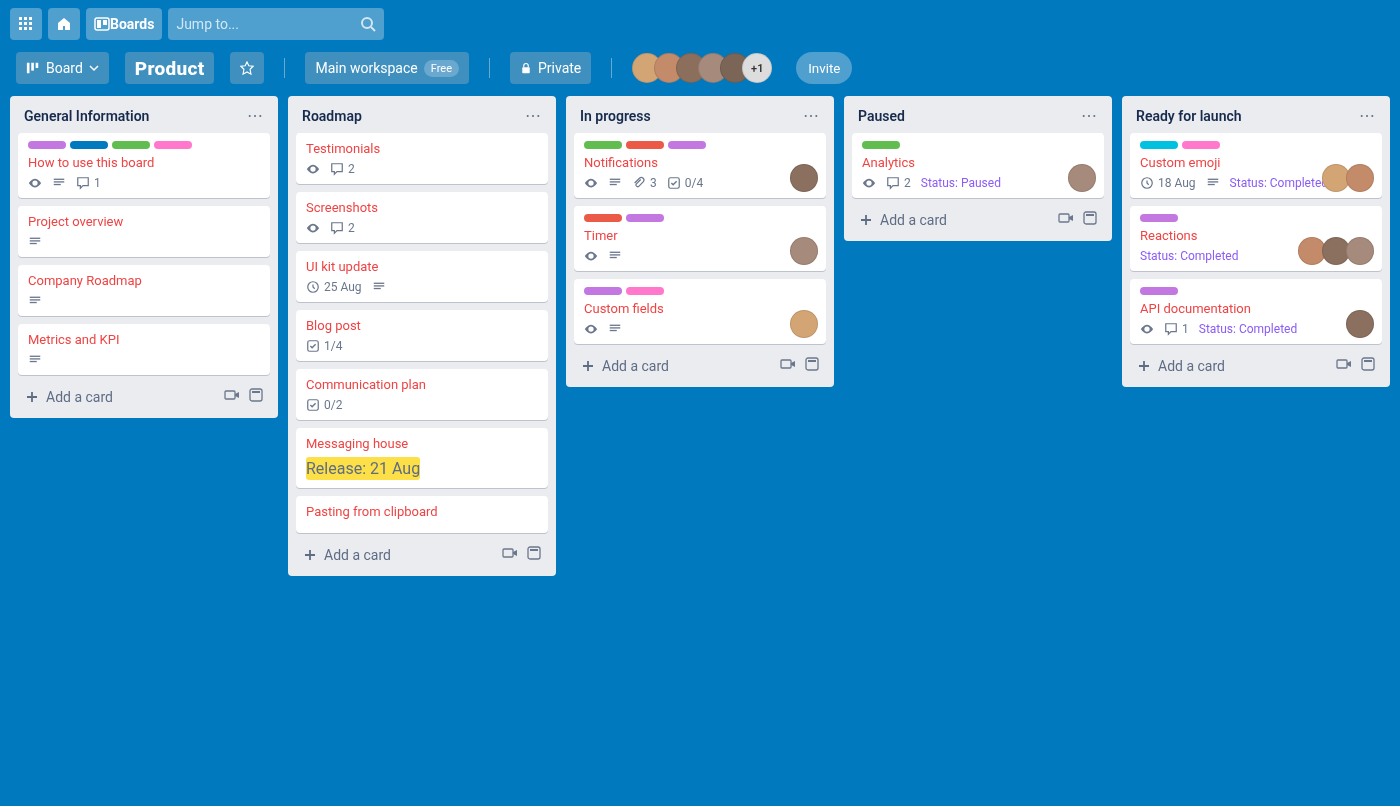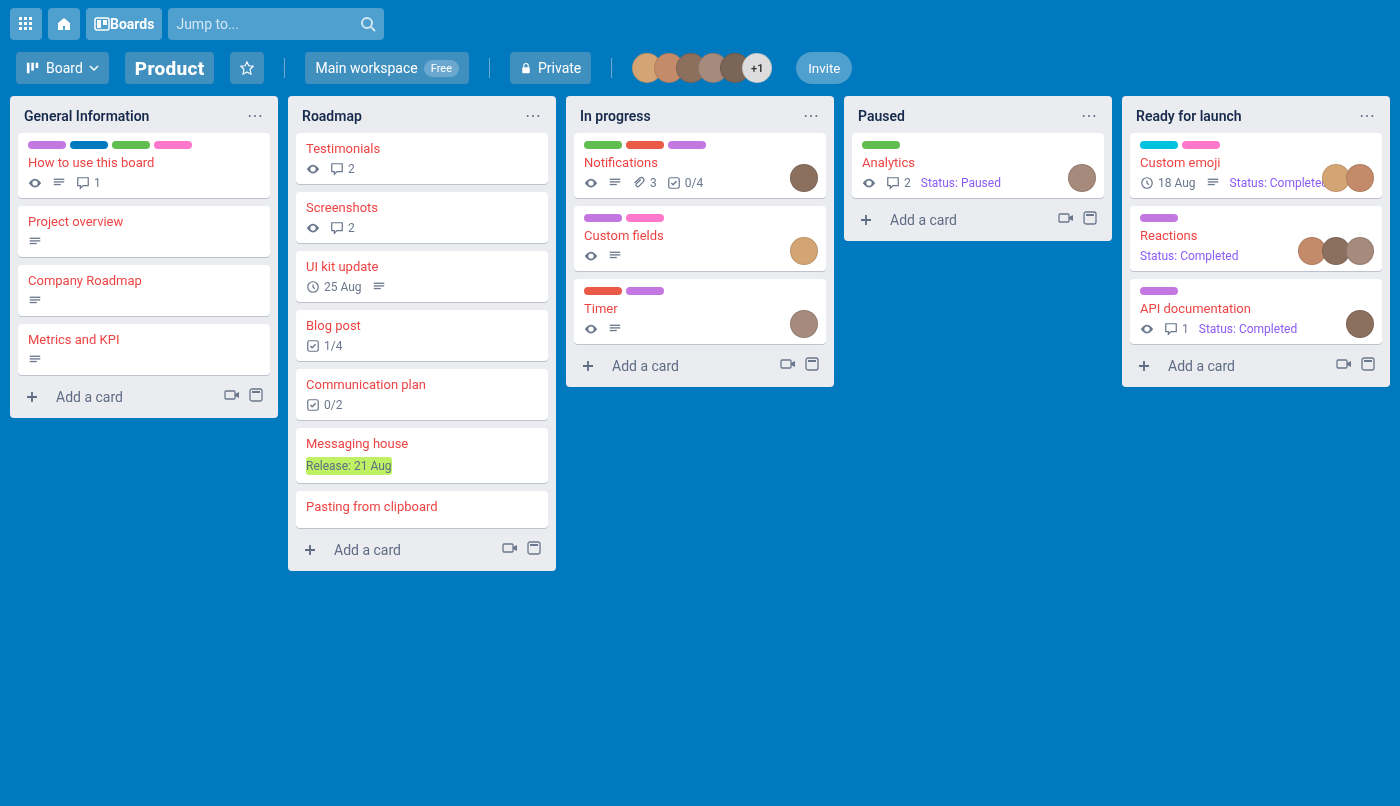--- a/index.html
+++ b/index.html
@@ -30,26 +30,26 @@
 .lbl.sm{width:38px}
 .card-title{font-size:13px;color:#ef4444;margin-bottom:6px}
 .badges{display:flex;align-items:center;gap:10px;color:#6b778c;font-size:12px;flex-wrap:wrap}
 .badge{display:flex;align-items:center;gap:4px}
 .badge svg{width:14px;height:14px}
 .check-badge{background:#61bd4f;color:#fff;padding:2px 6px;border-radius:4px;font-size:12px;display:flex;align-items:center;gap:4px;font-weight:600}
 .status{font-size:12px;color:#8b5cf6}
 .card-avatars{position:absolute;right:8px;bottom:6px;display:flex}
 .card-avatars .avatar{width:28px;height:28px;margin-left:-4px}
 .add-card{display:flex;align-items:center;justify-content:space-between;color:#5e6c84;padding:4px 6px;font-size:14px}
-.add-left{display:flex;align-items:flex-start;gap:16px;cursor:pointer}
+.add-left{display:flex;align-items:flex-start;gap:6px;cursor:pointer}
 .add-icons{display:flex;gap:8px;color:#6b778c}
 .add-icons svg{width:16px;height:16px;cursor:pointer}
 .purple{background:#c377e0}.blue{background:#0079bf}.green{background:#61bd4f}.pink{background:#ff78cb}.yellow{background:#f2d600}.red{background:#eb5a46}.cyan{background:#00c2e0}
 svg{fill:currentColor}
-.release{background:#bef264;color:#5e6c84;font-size:12px;padding:2px 0;border-radius:3px}
+.release{background:#fde047;color:#5e6c84;font-size:16px;padding:2px 0;border-radius:3px}
 </style>
 </head>
 <body>
 
 <div class="topbar">
   <button class="top-btn">
       <svg width="16" height="16" viewBox="0 0 16 16">
         <rect x="1" y="1" width="3" height="3"></rect>
         <rect x="6" y="1" width="3" height="3"></rect>
         <rect x="11" y="1" width="3" height="3"></rect>
@@ -338,64 +338,64 @@
               <rect x="2" y="2" width="12" height="12" rx="2" fill="none" stroke="currentColor" stroke-width="1.4"></rect>
               <path d="M5 8l2 2 4-4" fill="none" stroke="currentColor" stroke-width="1.6"></path>
             </svg> 0/4</span>
         </div>
         <div class="card-avatars">
           <div class="avatar" style="background:#8b7060"></div>
         </div>
       </div>
       <div class="card">
         <div class="labels">
+          <span class="lbl sm red"></span>
+          <span class="lbl sm purple"></span>
+        </div>
+        <div class="card-title">Timer</div>
+        <div class="badges">
+          <span class="badge">
+            <svg viewBox="0 0 16 16">
+              <path d="M8 3C4 3 1 8 1 8s3 5 7 5 7-5 7-5-3-5-7-5zm0 8a3 3 0 110-6 3 3 0 010 6z"></path>
+            </svg>
+          </span>
+          <span class="badge">
+            <svg viewBox="0 0 16 16">
+              <rect x="2" y="3" width="12" height="1.5"></rect>
+              <rect x="2" y="6" width="12" height="1.5"></rect>
+              <rect x="2" y="9" width="8" height="1.5"></rect>
+            </svg>
+          </span>
+        </div>
+        <div class="card-avatars">
+          <div class="avatar" style="background:#a68a7b"></div>
+        </div>
+      </div>
+      <div class="card">
+        <div class="labels">
           <span class="lbl sm purple"></span>
           <span class="lbl sm pink"></span>
         </div>
         <div class="card-title">Custom fields</div>
         <div class="badges">
           <span class="badge">
             <svg viewBox="0 0 16 16">
               <path d="M8 3C4 3 1 8 1 8s3 5 7 5 7-5 7-5-3-5-7-5zm0 8a3 3 0 110-6 3 3 0 010 6z"></path>
             </svg>
           </span>
           <span class="badge">
             <svg viewBox="0 0 16 16">
               <rect x="2" y="3" width="12" height="1.5"></rect>
               <rect x="2" y="6" width="12" height="1.5"></rect>
               <rect x="2" y="9" width="8" height="1.5"></rect>
             </svg>
           </span>
         </div>
         <div class="card-avatars">
           <div class="avatar" style="background:#d4a574"></div>
-        </div>
-      </div>
-      <div class="card">
-        <div class="labels">
-          <span class="lbl sm red"></span>
-          <span class="lbl sm purple"></span>
-        </div>
-        <div class="card-title">Timer</div>
-        <div class="badges">
-          <span class="badge">
-            <svg viewBox="0 0 16 16">
-              <path d="M8 3C4 3 1 8 1 8s3 5 7 5 7-5 7-5-3-5-7-5zm0 8a3 3 0 110-6 3 3 0 010 6z"></path>
-            </svg>
-          </span>
-          <span class="badge">
-            <svg viewBox="0 0 16 16">
-              <rect x="2" y="3" width="12" height="1.5"></rect>
-              <rect x="2" y="6" width="12" height="1.5"></rect>
-              <rect x="2" y="9" width="8" height="1.5"></rect>
-            </svg>
-          </span>
-        </div>
-        <div class="card-avatars">
-          <div class="avatar" style="background:#a68a7b"></div>
         </div>
       </div>
       <div class="add-card">
         <span class="add-left">
           <svg width="16" height="16" viewBox="0 0 16 16">
             <path d="M8 3v10M3 8h10" stroke="currentColor" stroke-width="1.8"></path>
           </svg>
           <span>Add a card</span>
         </span>
         <span class="add-icons">

